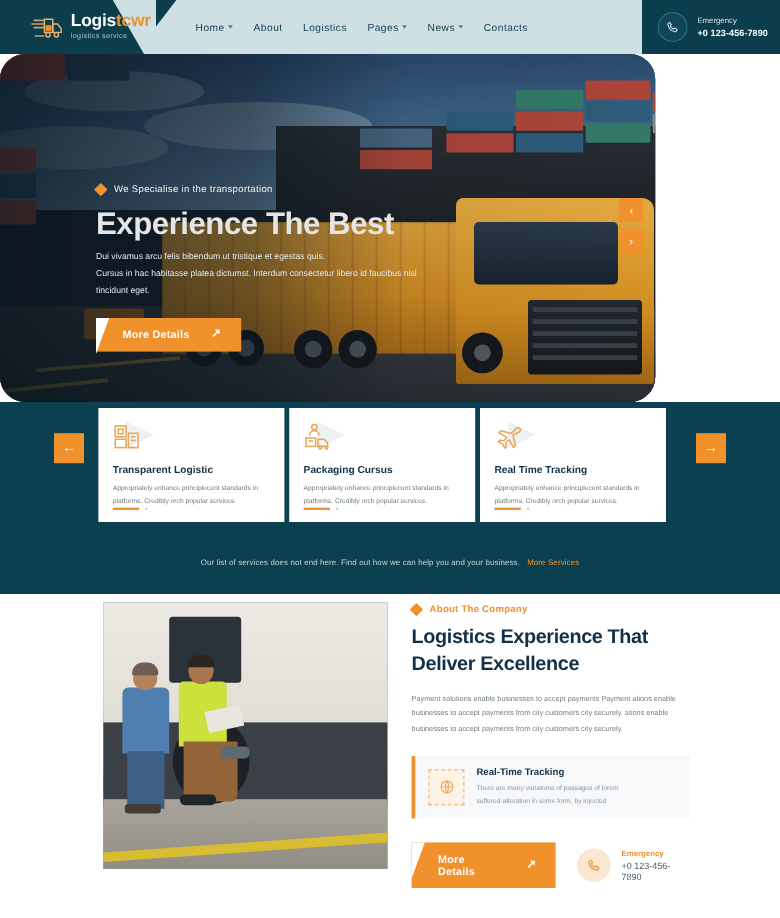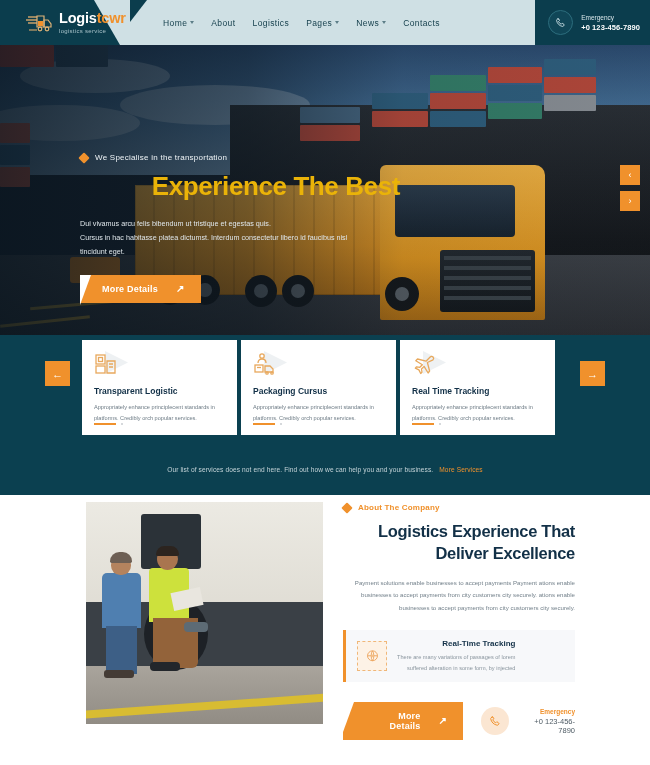--- a/index.html
+++ b/index.html
@@ -71,22 +71,23 @@
   .phone-circle {
     width: 25px; height: 25px; border-radius: 50%;
     background: #15506180; border: 1px solid #2c6d7d;
     display: flex; align-items: center; justify-content: center;
   }
   .emerg-label { font-size: 6.5px; color: #d8e6ea; line-height: 1.5; }
   .emerg-num { font-size: 7.5px; color: #ffffff; font-weight: bold; letter-spacing: 0.1px; }
 
   
   .hero {
-    position: relative; width: 650px; height: 290px; overflow: hidden;
+    position: relative; width: 546px; height: 290px; overflow: hidden;
     background: #1b2430;
+    border-radius: 21px;
   }
   .hero-img { position: absolute; inset: 0; }
   .sky { position: absolute; left: 0; top: 0; width: 650px; height: 130px;
     background: linear-gradient(180deg,#2b4a6e 0%, #41698f 45%, #6f8fab 100%); }
   .cloud { position: absolute; background: rgba(215,225,235,0.35); border-radius: 50%; }
   .ship-hull {
     position: absolute; left: 230px; top: 60px; width: 420px; height: 230px;
     background: linear-gradient(180deg,#2a2f35 0%, #15181c 60%, #0e1114 100%);
   }
   .ship-hull-red { position: absolute; left: 420px; top: 250px; width: 230px; height: 40px; background:#6d2420; }
@@ -121,22 +122,22 @@
   .wheel::after { content:""; position:absolute; inset: 28%; background:#555c62; border-radius:50%; }
   .hero-overlay {
     position: absolute; inset: 0;
     background: linear-gradient(90deg, rgba(8,20,30,0.80) 0%, rgba(8,20,30,0.52) 38%, rgba(8,20,30,0.12) 62%, rgba(8,20,30,0.05) 100%);
   }
   .hero-content { position: absolute; left: 80px; top: 108px; width: 320px; z-index: 5; }
   .hero-tag { display: flex; align-items: center; gap: 7px; margin-bottom: 8px; }
   .diamond { width: 8px; height: 8px; background: #f0912c; transform: rotate(45deg); border-radius: 1px; }
   .hero-tag-text { font-size: 8px; color: #eef3f6; letter-spacing: .25px; }
   .hero-title {
-    font-size: 26px; line-height: 1.28; font-weight: bold; color: #eab308;
-    letter-spacing: -0.4px; margin-bottom: 14px; text-align: right;
+    font-size: 26px; line-height: 1.28; font-weight: bold; color: #e5e5e5;
+    letter-spacing: -0.4px; margin-bottom: 4px;
   }
   .hero-desc { font-size: 7.2px; line-height: 1.95; color: #dfe6ea; max-width: 275px; margin-bottom: 16px; }
   .btn-orange {
     position: relative; display: inline-flex; align-items: center; gap: 18px;
     background: #f0912c; color: #fff; font-size: 9px; font-weight: bold;
     padding: 9px 16px 9px 22px; cursor: pointer; letter-spacing: .2px;
   }
   .btn-orange::before {
     content: ""; position: absolute; left: 0; top: 0;
     border-top: 0 solid transparent;
@@ -176,21 +177,21 @@
     width: 25px; height: 25px; background: #f0912c; color: #fff;
     display: flex; align-items: center; justify-content: center; font-size: 11px; cursor: pointer;
   }
   .svc-note {
     position: absolute; left: 0; right: 0; bottom: 22px; text-align: center;
     font-size: 6.6px; color: #c4d3d8; letter-spacing: .1px;
   }
   .svc-note a { color: #f0912c; text-decoration: none; margin-left: 6px; cursor: pointer; }
 
   
-  .about { position: relative; width: 564px; height: 270px; background: #ffffff; text-align: right; }
+  .about { position: relative; width: 564px; height: 270px; background: #ffffff; }
   .about-photo {
     position: absolute; left: 86px; top: 7px; width: 237px; height: 222px;
     background: #8d969c; overflow: hidden;
   }
   .ph-truck-body { position: absolute; left: 0; top: 0; width: 237px; height: 140px;
     background: linear-gradient(180deg,#eceae3 0%, #dcd9d0 100%); }
   .ph-truck-dark { position: absolute; left: 55px; top: 12px; width: 60px; height: 55px;
     background: #2b3238; border-radius: 3px; }
   .ph-shadow { position: absolute; left: 0; top: 100px; width: 237px; height: 70px; background: #3a4046; }
   .ph-ground { position: absolute; left: 0; bottom: 0; width: 237px; height: 58px;

